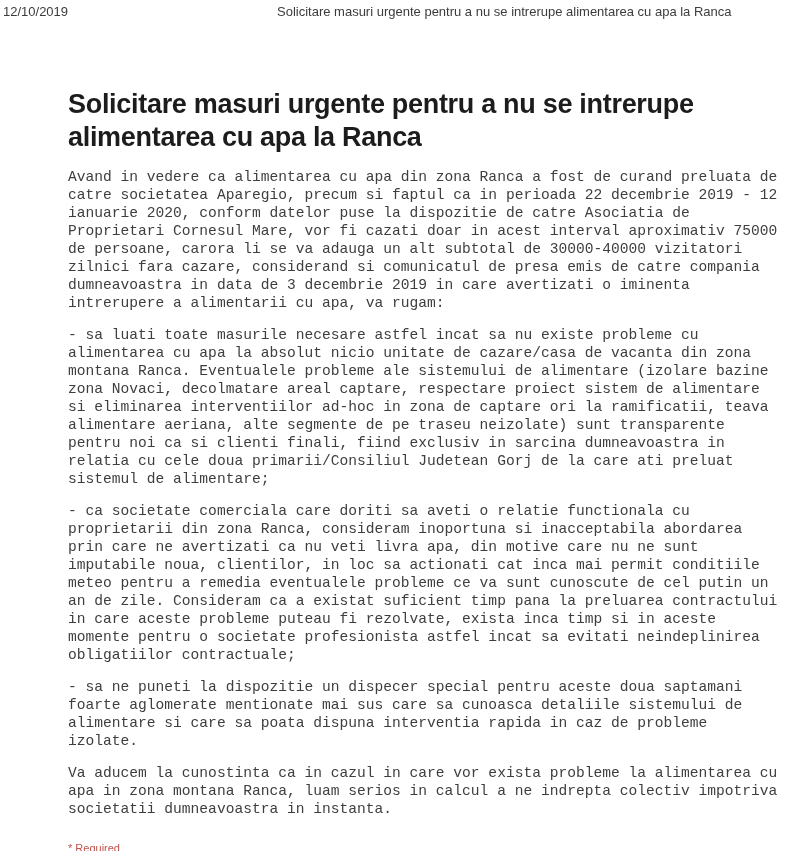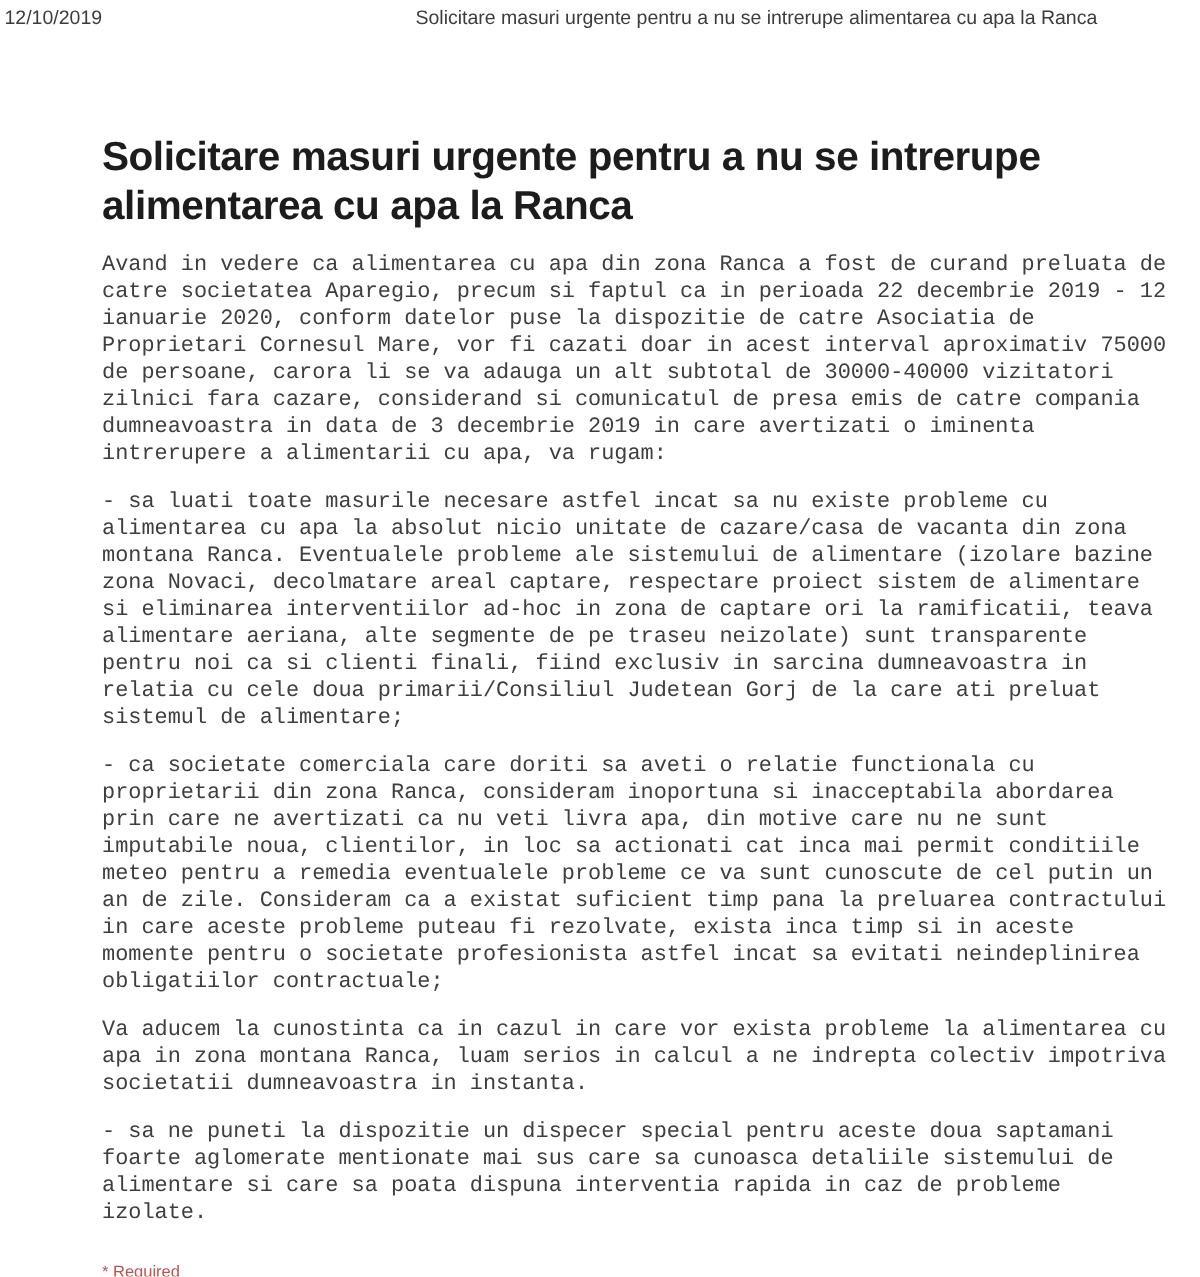--- a/index.html
+++ b/index.html
@@ -106,22 +106,22 @@
   <span class="print-doc-title">Solicitare masuri urgente pentru a nu se intrerupe alimentarea cu apa la Ranca</span>
 </header>
 
 <main class="doc">
   <h1 class="form-title">Solicitare masuri urgente pentru a nu se intrerupe alimentarea cu apa la Ranca</h1>
 
   <div class="desc">
     <p>Avand in vedere ca alimentarea cu apa din zona Ranca a fost de curand preluata de catre societatea Aparegio, precum si faptul ca in perioada 22 decembrie 2019 - 12 ianuarie 2020, conform datelor puse la dispozitie de catre Asociatia de Proprietari Cornesul Mare, vor fi cazati doar in acest interval aproximativ 75000 de persoane, carora li se va adauga un alt subtotal de 30000-40000 vizitatori zilnici fara cazare, considerand si comunicatul de presa emis de catre compania dumneavoastra in data de 3 decembrie 2019 in care avertizati o iminenta intrerupere a alimentarii cu apa, va rugam:</p>
     <p>- sa luati toate masurile necesare astfel incat sa nu existe probleme cu alimentarea cu apa la absolut nicio unitate de cazare/casa de vacanta din zona montana Ranca. Eventualele probleme ale sistemului de alimentare (izolare bazine zona Novaci, decolmatare areal captare, respectare proiect sistem de alimentare si eliminarea interventiilor ad-hoc in zona de captare ori la ramificatii, teava alimentare aeriana, alte segmente de pe traseu neizolate) sunt transparente pentru noi ca si clienti finali, fiind exclusiv in sarcina dumneavoastra in relatia cu cele doua primarii/Consiliul Judetean Gorj de la care ati preluat sistemul de alimentare;</p>
     <p>- ca societate comerciala care doriti sa aveti o relatie functionala cu proprietarii din zona Ranca, consideram inoportuna si inacceptabila abordarea prin care ne avertizati ca nu veti livra apa, din motive care nu ne sunt imputabile noua, clientilor, in loc sa actionati cat inca mai permit conditiile meteo pentru a remedia eventualele probleme ce va sunt cunoscute de cel putin un an de zile. Consideram ca a existat suficient timp pana la preluarea contractului in care aceste probleme puteau fi rezolvate, exista inca timp si in aceste momente pentru o societate profesionista astfel incat sa evitati neindeplinirea obligatiilor contractuale;</p>
+    <p>- sa ne puneti la dispozitie un dispecer special pentru aceste doua saptamani foarte aglomerate mentionate mai sus care sa cunoasca detaliile sistemului de alimentare si care sa poata dispuna interventia rapida in caz de probleme izolate.</p>
     <p>Va aducem la cunostinta ca in cazul in care vor exista probleme la alimentarea cu apa in zona montana Ranca, luam serios in calcul a ne indrepta colectiv impotriva societatii dumneavoastra in instanta.</p>
-    <p>- sa ne puneti la dispozitie un dispecer special pentru aceste doua saptamani foarte aglomerate mentionate mai sus care sa cunoasca detaliile sistemului de alimentare si care sa poata dispuna interventia rapida in caz de probleme izolate.</p>
   </div>
 
   <p class="required-note">* Required</p>
 
   <div class="question-block">
     <div class="answer-line" title="Nume si prenume semnatari"></div>
   </div>
 </main>
 
 </body></html>

